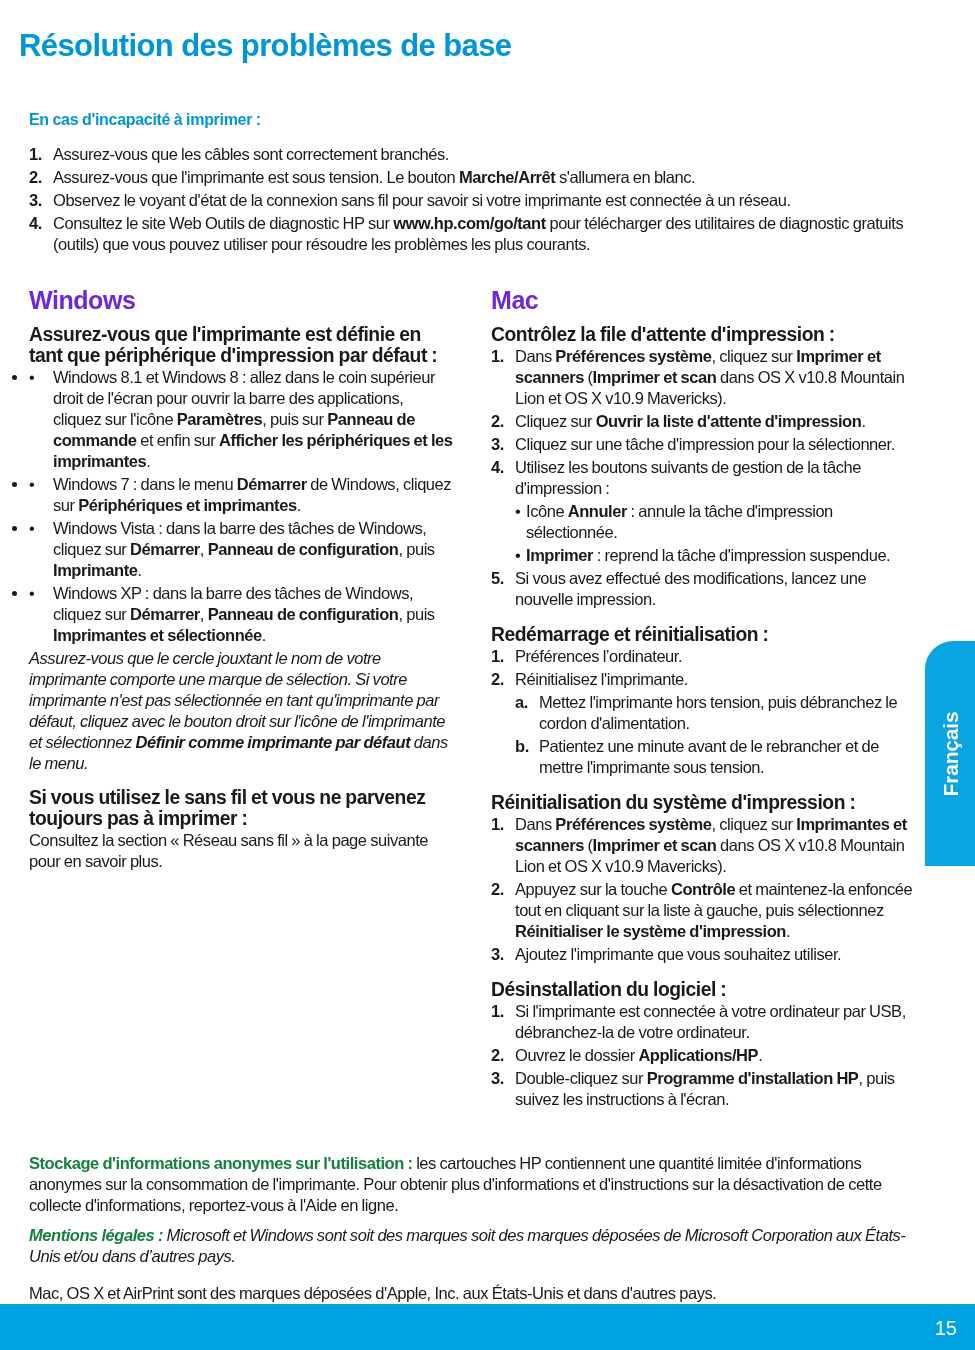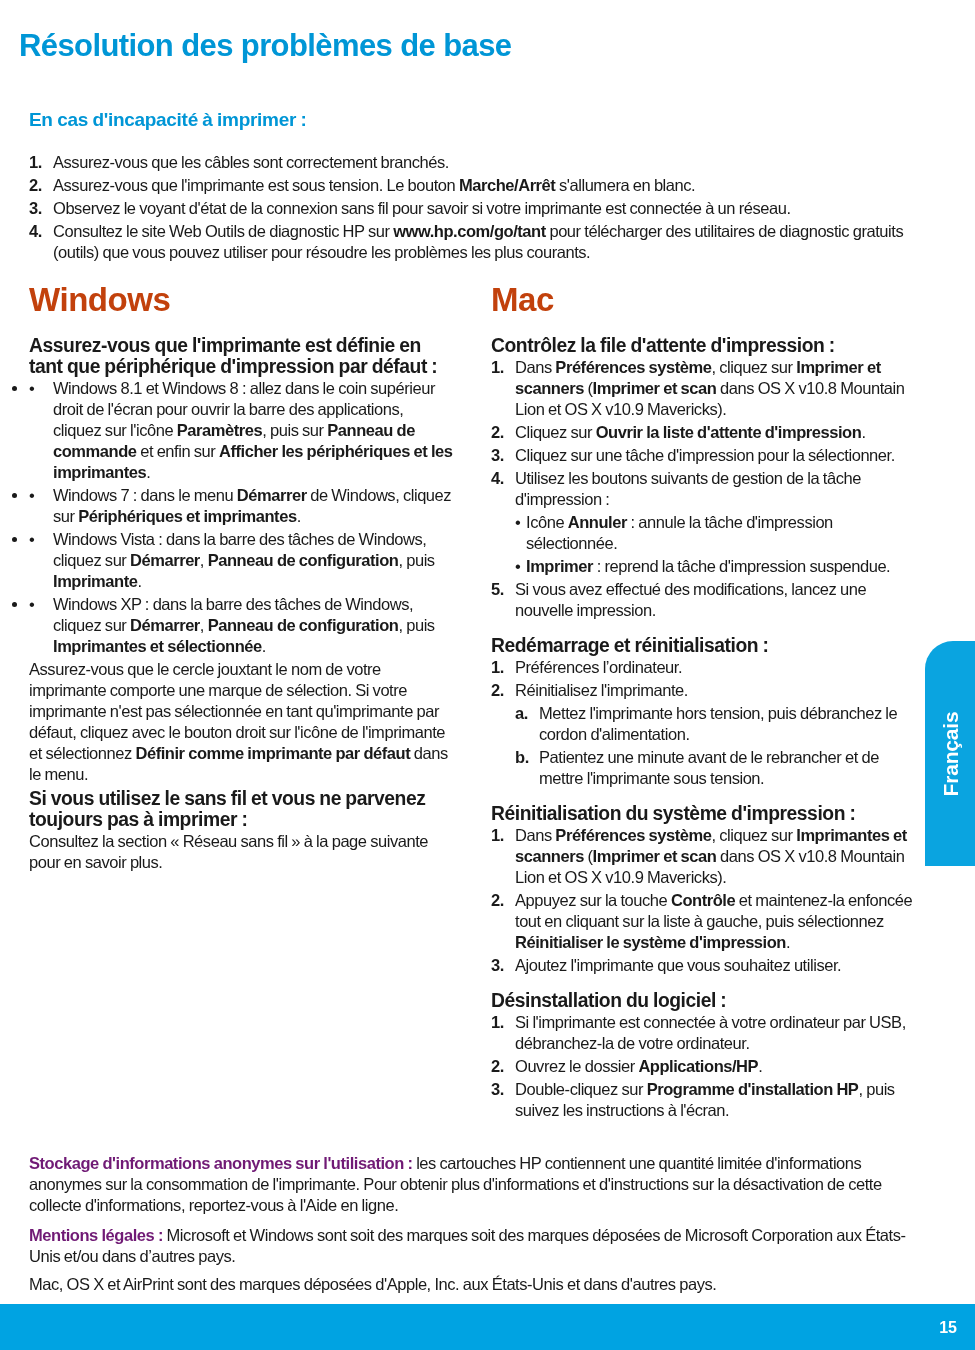--- a/index.html
+++ b/index.html
@@ -14,69 +14,69 @@
   .cond { letter-spacing: -0.45px; word-spacing: -0.5px; }
   b { font-weight: bold; text-align: right; }
 
   .page-title {
     position: absolute; left: 19px; top: 27px;
     font-size: 31px; line-height: 38px; font-weight: bold;
     color: #0096d6; letter-spacing: -0.6px;
   }
   .section-intro { position: absolute; left: 29px; top: 107px; width: 900px; }
   .h-blue {
-    color: #0096d6; font-weight: bold; font-size: 19px; line-height: 25px;
-    letter-spacing: -0.3px; margin-bottom: 20px;
+    color: #0096d6; font-weight: bold; font-size: 16px; line-height: 25px;
+    letter-spacing: -0.3px; margin-bottom: 12px;
   }
   ol.num, ul.num { list-style: none; }
   ol.num > li { position: relative; padding-left: 24px; margin-bottom: 2px; }
   ol.num > li > .n {
     position: absolute; left: 0; top: 0; font-weight: bold;
   }
 
   .col { position: absolute; top: 284px; }
   .col-left { left: 29px; width: 425px; }
   .col-right { left: 491px; width: 430px; }
   .col-title {
-    color: #c2410c; font-weight: bold; font-size: 33px; line-height: 32px;
-    margin-bottom: 19px;
+    color: #6d28d9; font-weight: bold; font-size: 25px; line-height: 32px;
+    margin-bottom: 8px;
   }
   .h-black { font-weight: bold; margin-bottom: 1px; }
   .bullets > li { position: relative; padding-left: 24px; margin-bottom: 2px; }
   .bullets > li > .dot { position: absolute; left: 0; top: 0; }
-  .para { margin-bottom: 3px; }
+  .para { margin-bottom: 13px; font-style: italic; }
   .gap { height: 12px; }
 
   .sub-bullets > li { position: relative; padding-left: 11px; margin-bottom: 2px; }
   .sub-bullets > li > .dot { position: absolute; left: 0; top: 0; }
   .sub-alpha > li { position: relative; padding-left: 24px; margin-bottom: 2px; }
   .sub-alpha > li > .n { position: absolute; left: 0; top: 0; font-weight: bold; }
 
   .notes { position: absolute; left: 29px; top: 1153px; width: 890px; }
   .notes p { margin-bottom: 9px; }
-  .notes .lbl { color: #701a75; font-weight: bold; }
-  .notes p.tight { margin-bottom: 7px; }
+  .notes .lbl { color: #15803d; font-weight: bold; }
+  .notes p.tight { margin-bottom: 16px; font-style: italic; }
 
   .lang-tab {
     position: absolute; left: 925px; top: 641px; width: 50px; height: 225px;
     background: #0aa4e0; border-top-left-radius: 28px;
   }
   .lang-tab span {
     position: absolute; left: 50%; top: 50%;
     transform: translate(-50%, -50%) rotate(-90deg);
     color: #ffffff; font-weight: bold; font-size: 21px; white-space: nowrap;
     letter-spacing: -0.2px;
   }
   .footer-bar {
     position: absolute; left: 0; top: 1304px; width: 975px; height: 46px;
     background: #00a3e2;
   }
   .page-num {
     position: absolute; right: 18px; top: 16px;
-    color: #ffffff; font-weight: bold; font-size: 16px; line-height: 16px;
+    color: #ffffff; font-weight: normal; font-size: 20px; line-height: 16px;
   }
 </style>
 </head>
 <body>
 
 <h1 class="page-title">Résolution des problèmes de base</h1>
 
 <section class="section-intro cond">
   <h2 class="h-blue">En cas d'incapacité à imprimer :</h2>
   <ol class="num">

